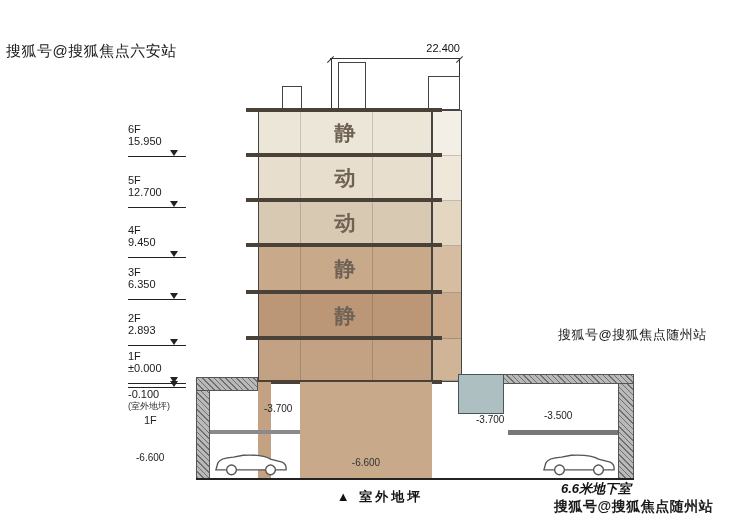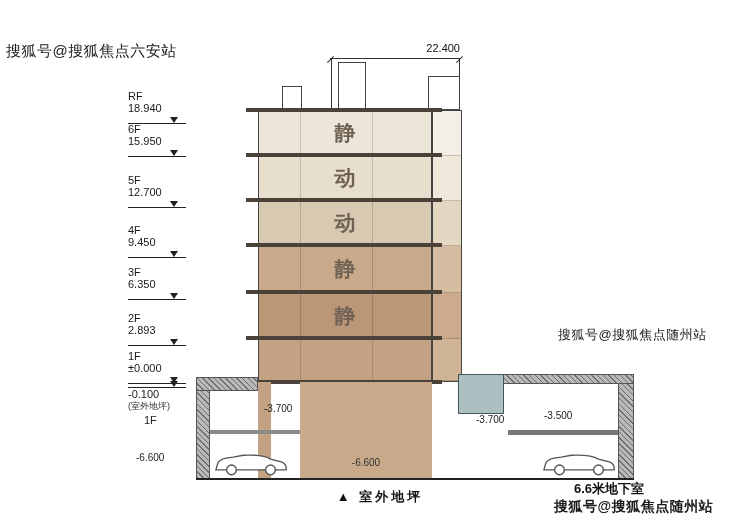--- a/index.html
+++ b/index.html
@@ -44,27 +44,20 @@
     <span class="t1"></span>
       <span class="t2"></span>
   </div>
   <div class="vline" style="left:331px;top:58px;height:52px;"></div>
   <div class="vline" style="left:459px;top:58px;height:52px;"></div>
 
   <div class="abs outline" style="left:282px;top:86px;width:20px;height:24px;"></div>
   <div class="abs outline" style="left:338px;top:62px;width:28px;height:48px;"></div>
   <div class="abs outline" style="left:428px;top:76px;width:32px;height:34px;"></div>
 
-  <div class="lvl" style="top:90px;">
-    <div>RF</div>
-      <div>18.940</div>
-      <div class="tick">
-        <i></i>
-      </div>
-  </div>
   <div class="lvl" style="top:123px;">
     <div>6F</div>
       <div>15.950</div>
       <div class="tick">
         <i></i>
       </div>
   </div>
   <div class="lvl" style="top:174px;">
     <div>5F</div>
       <div>12.700</div>
@@ -179,15 +172,15 @@
   </div>
   <div class="abs" style="left:540px;top:450px;width:78px;height:28px;">
     <svg width="78" height="28" viewBox="0 0 80 26">
       <path d="M4 19 L6 12 Q8 7 22 6 L32 4 Q52 3 60 8 L72 11 Q76 13 76 17 L76 19 Z" fill="#fff" stroke="#555" stroke-width="1.4"></path>
       <circle cx="20" cy="19" r="5" fill="#fff" stroke="#555" stroke-width="1.4"></circle>
       <circle cx="60" cy="19" r="5" fill="#fff" stroke="#555" stroke-width="1.4"></circle>
     </svg>
   </div>
 
   <div class="abs caption" style="left:300px;top:488px;width:160px;text-align:center;">▲ 室外地坪</div>
-  <div class="abs bnote" style="left:574px;top:480px;">6.6米地下室</div>
+  <div class="abs bnote" style="left:561px;top:480px;font-style:italic;">6.6米地下室</div>
 
 </div>
 
 </body></html>

